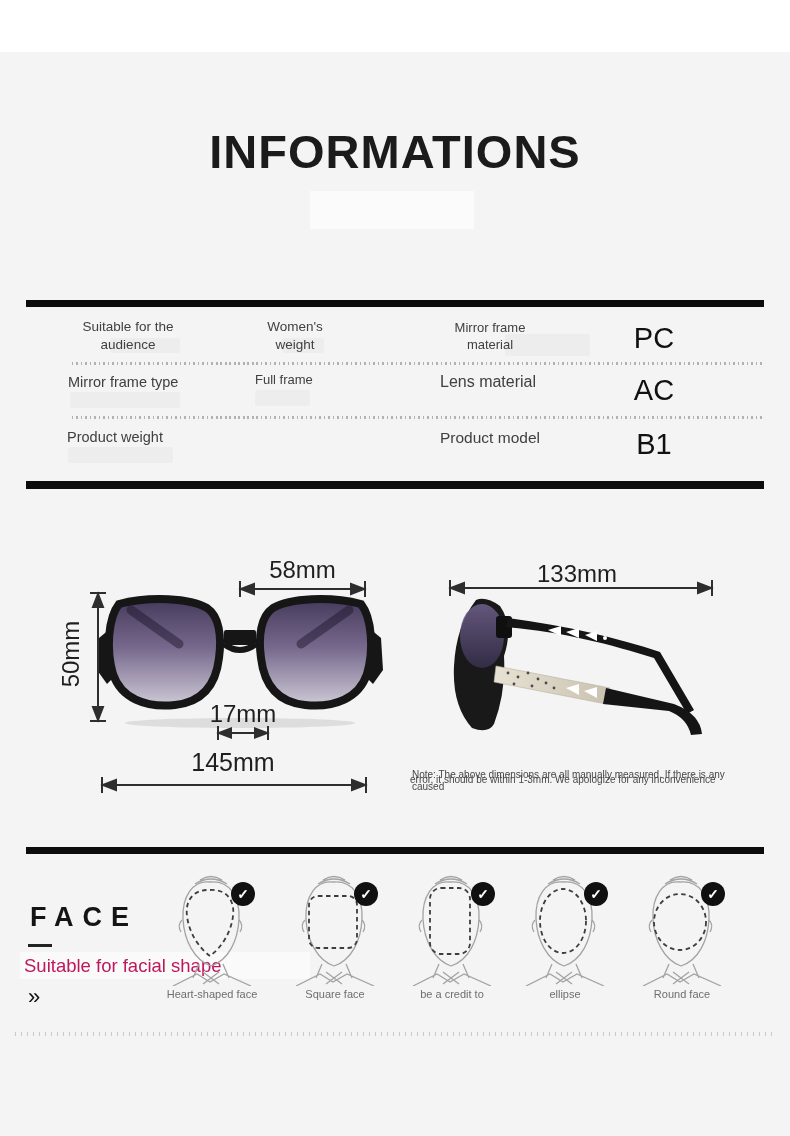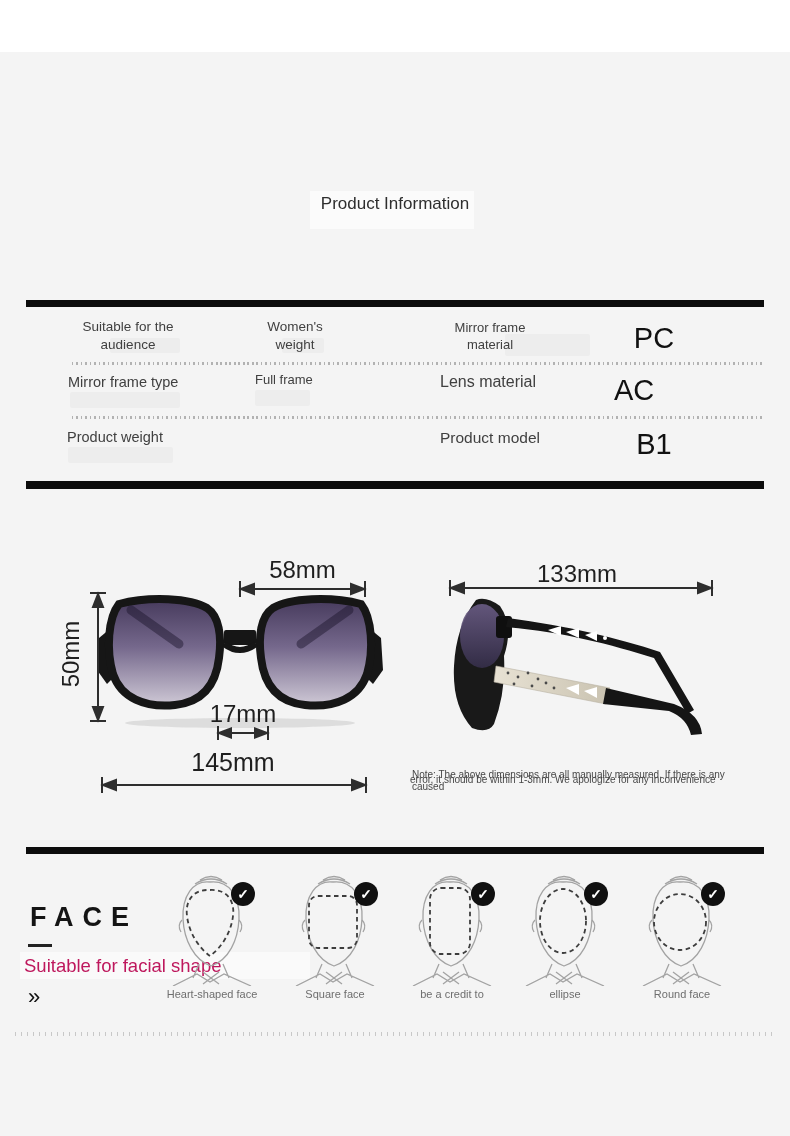--- a/index.html
+++ b/index.html
@@ -32,43 +32,43 @@
   .bottom-dots{left:15px;width:760px;height:4px;top:1032px;
         background:repeating-linear-gradient(90deg,#c8c8c8 0 1.5px,transparent 1.5px 6px);}
   svg{display:block;}
 </style>
 </head>
 <body>
 
 <div class="page">
   <div class="top-strip abs"></div>
 
+  <div class="title abs">INFORMATIONS</div>
   <div class="subtitle-patch abs"></div>
-  <div class="subtitle abs">Product Information</div>
 
   <div class="bar abs" style="top:300px"></div>
 
   <div class="ghost abs" style="left:110px;top:338px;width:70px;height:15px"></div>
   <div class="ghost abs" style="left:282px;top:338px;width:42px;height:15px"></div>
   <div class="ghost abs" style="left:505px;top:334px;width:85px;height:22px"></div>
   <div class="ghost abs" style="left:70px;top:392px;width:110px;height:16px"></div>
   <div class="ghost abs" style="left:255px;top:390px;width:55px;height:16px"></div>
   <div class="ghost abs" style="left:68px;top:447px;width:105px;height:16px"></div>
 
   <div class="cell small abs" style="left:68px;top:318px;width:120px">Suitable for the audience</div>
   <div class="cell small abs" style="left:255px;top:318px;width:80px">Women's weight</div>
   <div class="cell abs" style="left:440px;top:320px;width:100px;font-size:13px">Mirror frame material</div>
   <div class="cell big abs" style="left:614px;top:320px;width:80px;text-align:center">PC</div>
 
   <div class="dots abs" style="top:362px"></div>
 
   <div class="cell abs" style="left:68px;top:373px;font-size:14.5px">Mirror frame type</div>
   <div class="cell abs" style="left:255px;top:372px;font-size:13px">Full frame</div>
   <div class="cell abs" style="left:440px;top:372px;font-size:16px">Lens material</div>
-  <div class="cell big abs" style="left:614px;top:372px;width:80px;text-align:left">AC</div>
+  <div class="cell big abs" style="left:614px;top:372px;width:80px;text-align:center">AC</div>
 
   <div class="dots abs" style="top:416px"></div>
 
   <div class="cell abs" style="left:67px;top:428px;font-size:14.5px">Product weight</div>
   <div class="cell abs" style="left:440px;top:428px;font-size:15.5px">Product model</div>
   <div class="cell big abs" style="left:614px;top:426px;width:80px;text-align:center">B1</div>
 
   <div class="bar abs" style="top:481px;height:8px"></div>
 
   <svg class="abs" style="left:95px;top:592px" width="290" height="140" viewBox="0 0 290 140">

